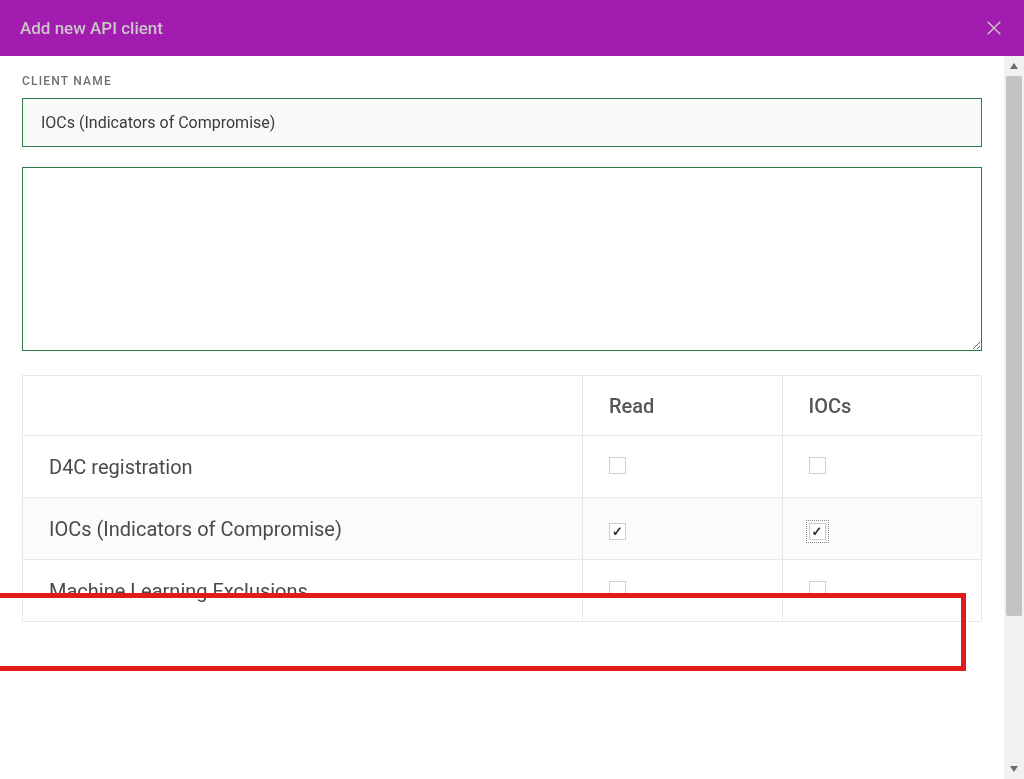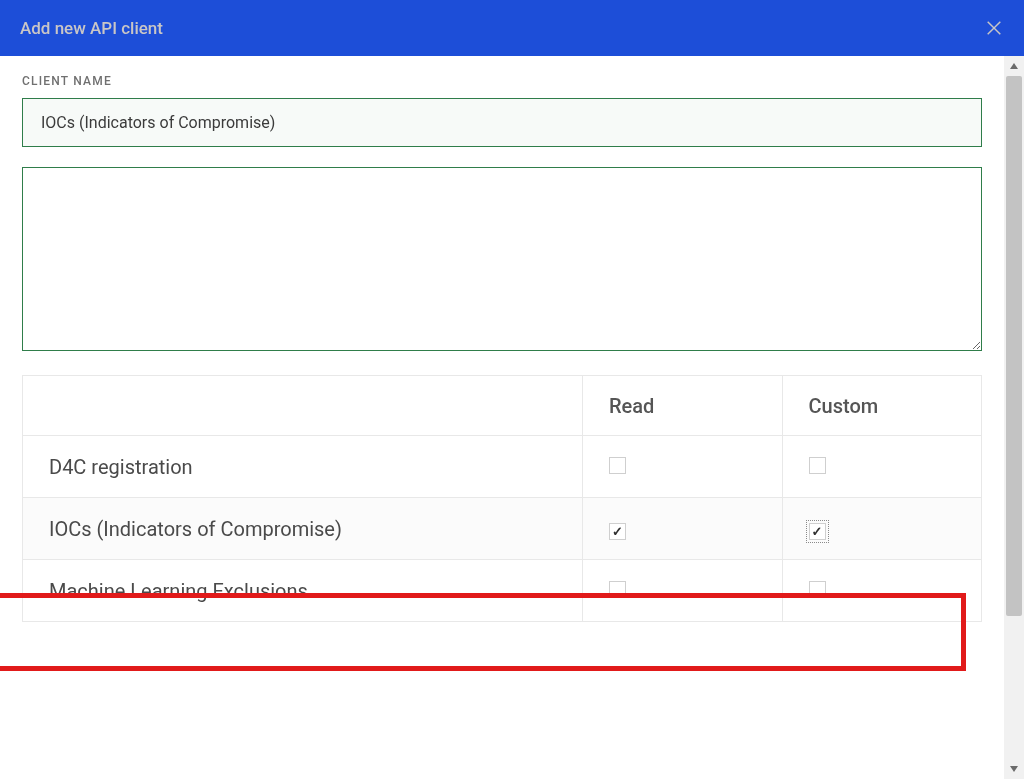--- a/index.html
+++ b/index.html
@@ -1,18 +1,18 @@
 <!DOCTYPE html>
 <html><head>
 <meta charset="utf-8">
 <style>
   * { box-sizing: border-box; margin: 0; padding: 0; }
   html, body { width: 1024px; height: 779px; font-family: -apple-system, BlinkMacSystemFont, "Segoe UI", Roboto, Helvetica, Arial, sans-serif; background: #fff; overflow: hidden; }
   .modal-header {
-    background: #1d4ed8;
+    background: #a21caf;
     color: #c9c6c6;
     height: 56px;
     display: flex;
     align-items: center;
     justify-content: space-between;
     padding: 0 20px;
     font-size: 17px;
     font-weight: 500;
   }
   .close-x { cursor: pointer; width: 20px; height: 20px; display: flex; align-items: center; justify-content: center; }
@@ -153,21 +153,21 @@
     <table class="table">
       <colgroup>
         <col class="col-name">
         <col class="col-perm">
         <col class="col-perm">
       </colgroup>
       <thead>
         <tr>
           <th></th>
           <th>Read</th>
-          <th>Custom</th>
+          <th>IOCs</th>
         </tr>
       </thead>
       <tbody>
         <tr>
           <td>D4C registration</td>
           <td><span class="checkbox"></span></td>
           <td><span class="checkbox"></span></td>
         </tr>
         <tr class="row-highlight">
           <td>IOCs (Indicators of Compromise)</td>

